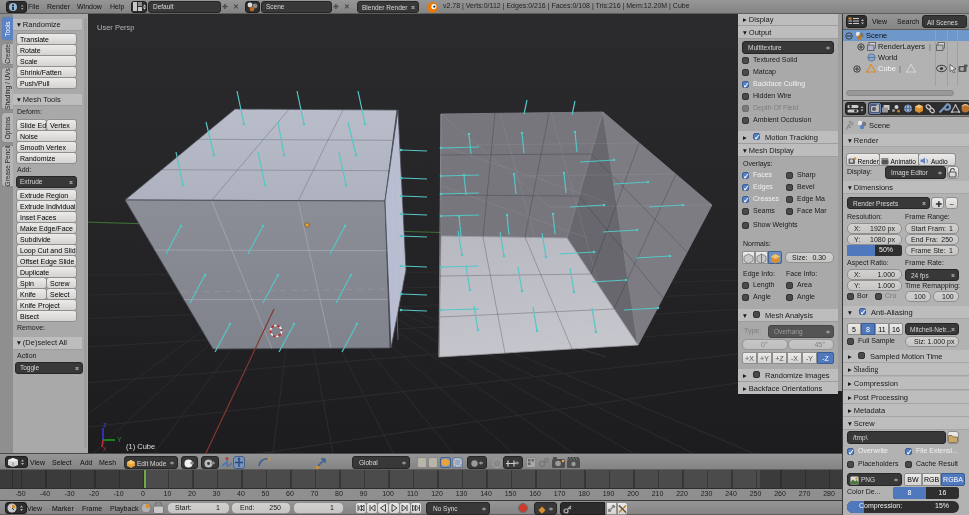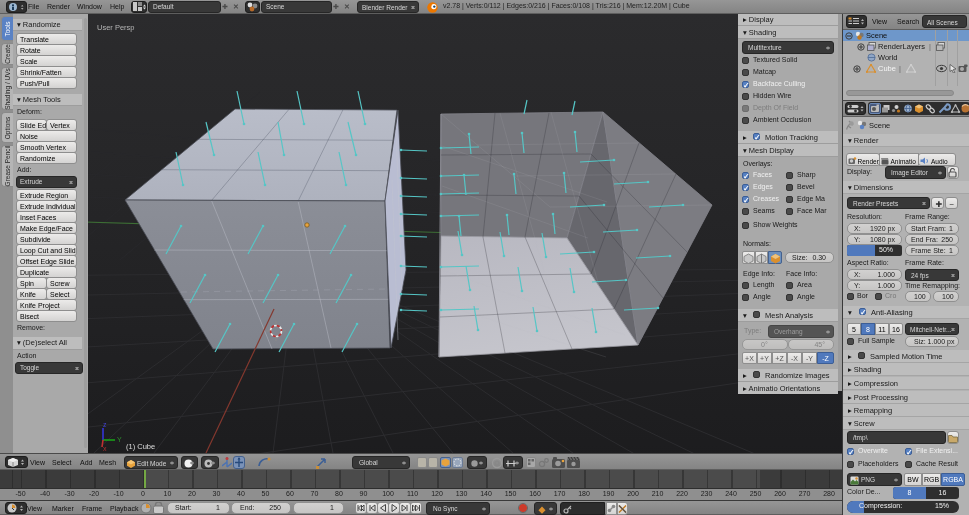--- a/index.html
+++ b/index.html
@@ -389,21 +389,21 @@
         <span class="ar"></span>
       </div>
     <div class="abs" style="left:84px;top:4px;width:3px;height:430px;background:#9e9e9e;border-radius:2px;"></div>
   </div>
 
   <div id="npanel" class="abs" style="left:738px;top:14px;width:104px;height:377px;background:#a9a9a9;">
     <div class="abs phead" style="left:0;top:0;width:100px;height:11px;">
         <span style="position:absolute;left:5px;top:1px;">▸ Display</span>
       </div>
     <div class="abs phead" style="left:0;top:12px;width:100px;height:12px;">
-        <span style="position:absolute;left:5px;top:1.5px;">▾ Shading</span>
+        <span style="position:absolute;left:5px;top:1.5px;">▾ Output</span>
       </div>
     <div class="abs dk" style="left:4px;top:27px;width:92px;height:13px;">
         <span style="position:absolute;left:5px;top:2px;">Multitexture</span>
         <span class="ar"></span>
       </div>
     <div class="abs chk" style="left:4px;top:43px;"></div>
       <div class="abs lbl" style="left:15px;top:42px;">Textured Solid</div>
     <div class="abs chk" style="left:4px;top:55px;"></div>
       <div class="abs lbl" style="left:15px;top:54px;">Matcap</div>
     <div class="abs chk on" style="left:4px;top:67px;"></div>
@@ -494,21 +494,21 @@
     <div class="abs btn" style="left:34px;top:338px;width:15px;height:12px;border-radius:0;text-align:center;padding:0;color:#555;">+Z</div>
     <div class="abs btn" style="left:49px;top:338px;width:15px;height:12px;border-radius:0;text-align:center;padding:0;color:#555;">-X</div>
     <div class="abs btn" style="left:64px;top:338px;width:15px;height:12px;border-radius:0;text-align:center;padding:0;color:#555;">-Y</div>
     <div class="abs" style="left:79px;top:338px;width:17px;height:12px;background:#5079bd;border:1px solid #3c5e96;color:#fff;font-size:7px;text-align:center;line-height:11px;border-radius:0 2px 2px 0;">-Z</div>
     <div class="abs phead" style="left:0;top:355px;width:100px;height:12px;">
         <span style="position:absolute;left:5px;top:1.5px;">▸</span>
         <div class="chk" style="position:absolute;left:15px;top:2px;"></div>
         <span style="position:absolute;left:27px;top:1.5px;">Randomize Images</span>
       </div>
     <div class="abs phead" style="left:0;top:368px;width:100px;height:12px;">
-        <span style="position:absolute;left:5px;top:1.5px;">▸ Animatio Orientations</span>
+        <span style="position:absolute;left:5px;top:1.5px;">▸ Backface Orientations</span>
       </div>
     <div class="abs" style="left:100px;top:0;width:4px;height:377px;background:#9e9e9e;"></div>
   </div>
 
   <div id="vhead" class="abs hdr" style="left:0;top:453px;width:842px;height:17px;border-top:1px solid #4a4a4a;">
     <div class="abs ebtn" style="left:5px;top:2px;width:23px;height:12px;">
       <svg width="21" height="10" style="position:absolute;left:0;top:0">
         <path d="M7 1 L12 3 L12 8 L7 10 L2 8 L2 3 Z" fill="#d5d5d5"></path>
           <path d="M7 1 L12 3 L7 5 L2 3 Z" fill="#efefef"></path>
           <path d="M7 5 L7 10" stroke="#888" stroke-width="1"></path>
@@ -1008,30 +1008,30 @@
       <div class="abs lbl" style="left:15px;top:236px;">Full Sample</div>
     <div class="abs fld" style="left:62px;top:235px;width:54px;height:11px;">
         <span style="position:absolute;left:8px;top:0.5px;">Siz: 1.000 px</span>
       </div>
     <div class="abs phead" style="left:0;top:249px;width:127px;height:12px;">
         <span style="position:absolute;left:5px;top:1.5px;">▸</span>
         <div class="chk" style="position:absolute;left:15px;top:2px;"></div>
         <span style="position:absolute;left:27px;top:1.5px;">Sampled Motion Time</span>
       </div>
     <div class="abs phead" style="left:0;top:262px;width:127px;height:12px;">
-        <span style="position:absolute;left:5px;top:1.5px;">▸ Shading</span>
+        <span style="position:absolute;left:5px;top:1.5px;font-family:Liberation Serif, serif;">▸ Shading</span>
       </div>
     <div class="abs phead" style="left:0;top:276px;width:127px;height:12px;">
         <span style="position:absolute;left:5px;top:1.5px;">▸ Compression</span>
       </div>
     <div class="abs phead" style="left:0;top:290px;width:127px;height:12px;">
         <span style="position:absolute;left:5px;top:1.5px;">▸ Post Processing</span>
       </div>
     <div class="abs phead" style="left:0;top:303px;width:127px;height:12px;">
-        <span style="position:absolute;left:5px;top:1.5px;">▸ Remapping</span>
+        <span style="position:absolute;left:5px;top:1.5px;">▸ Metadata</span>
       </div>
     <div class="abs phead" style="left:0;top:316px;width:127px;height:12px;">
         <span style="position:absolute;left:5px;top:1.5px;">▾ Screw</span>
       </div>
     <div class="abs dk" style="left:4px;top:330px;width:99px;height:13px;">
         <span style="position:absolute;left:5px;top:2px;">/tmp\</span>
       </div>
     <div class="abs btn" style="left:104px;top:330px;width:12px;height:13px;">
         <svg width="10" height="9" style="position:absolute;left:0;top:1.5px">
           <path d="M0.5 8.5 L0.5 1.5 L4 1.5 L5 3 L9.5 3 L9.5 8.5 Z" fill="#c9a96a" stroke="#7a6a40" stroke-width="0.8"></path>

